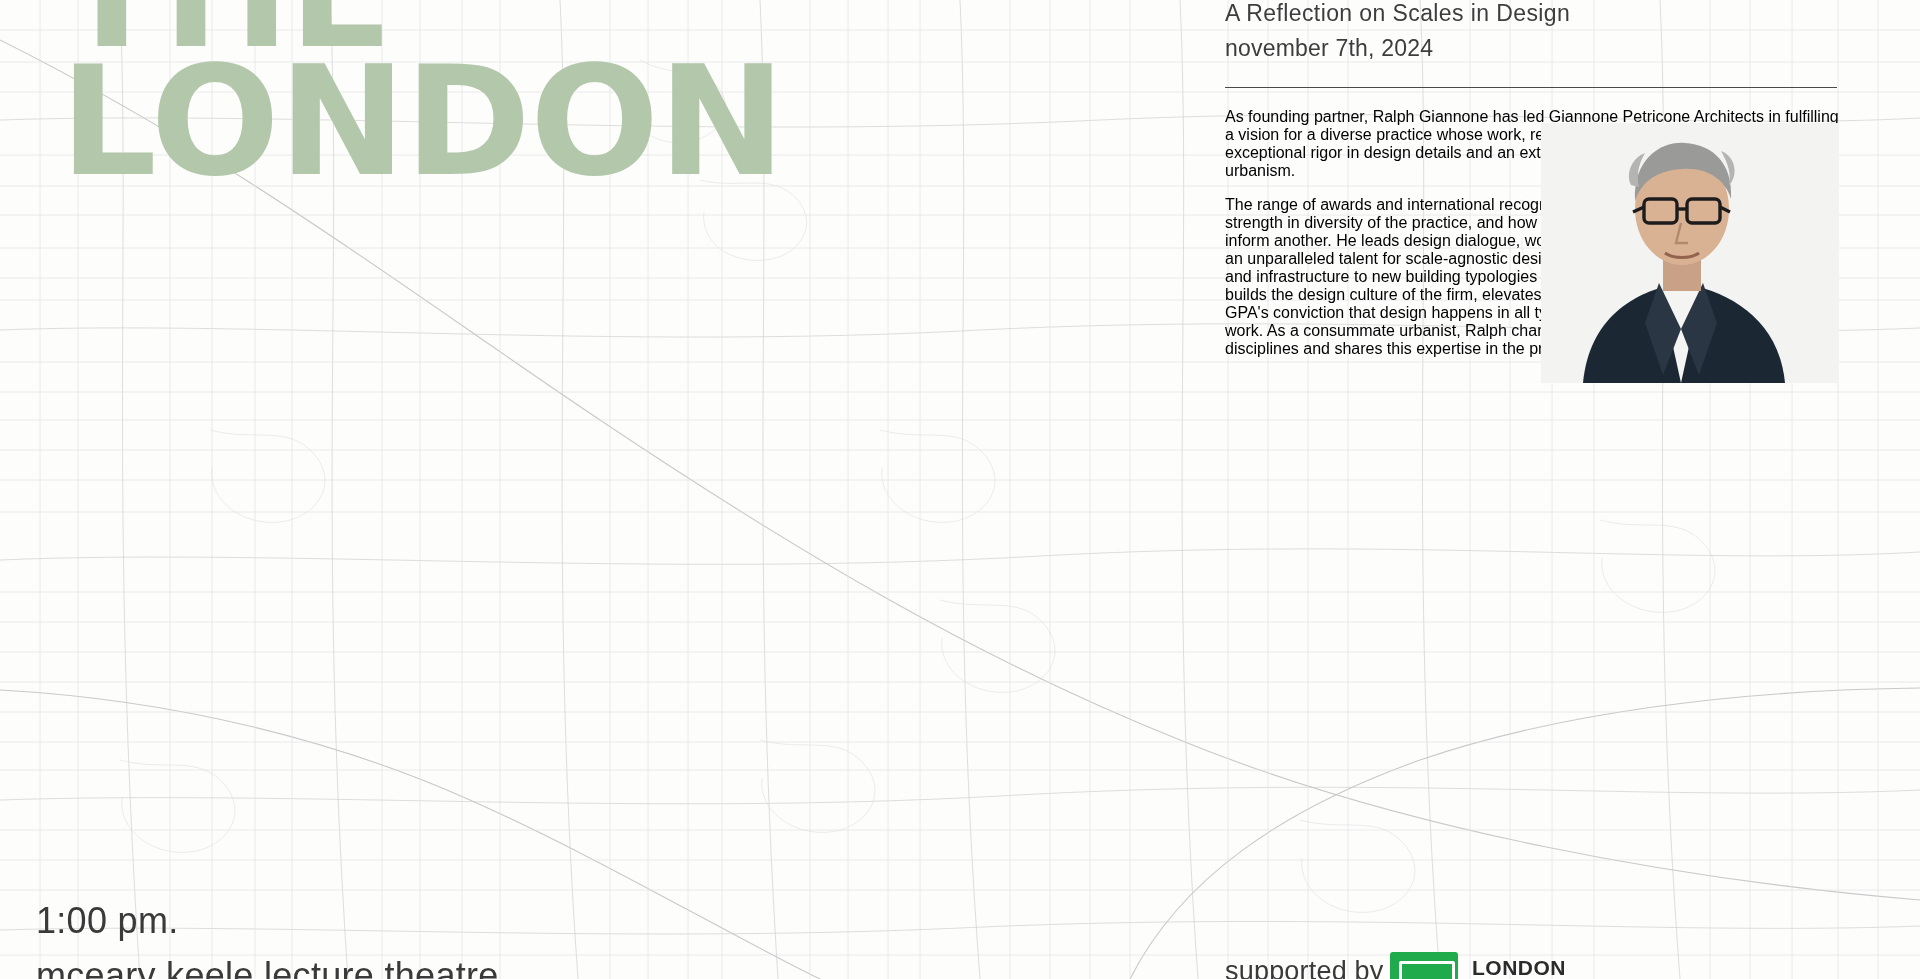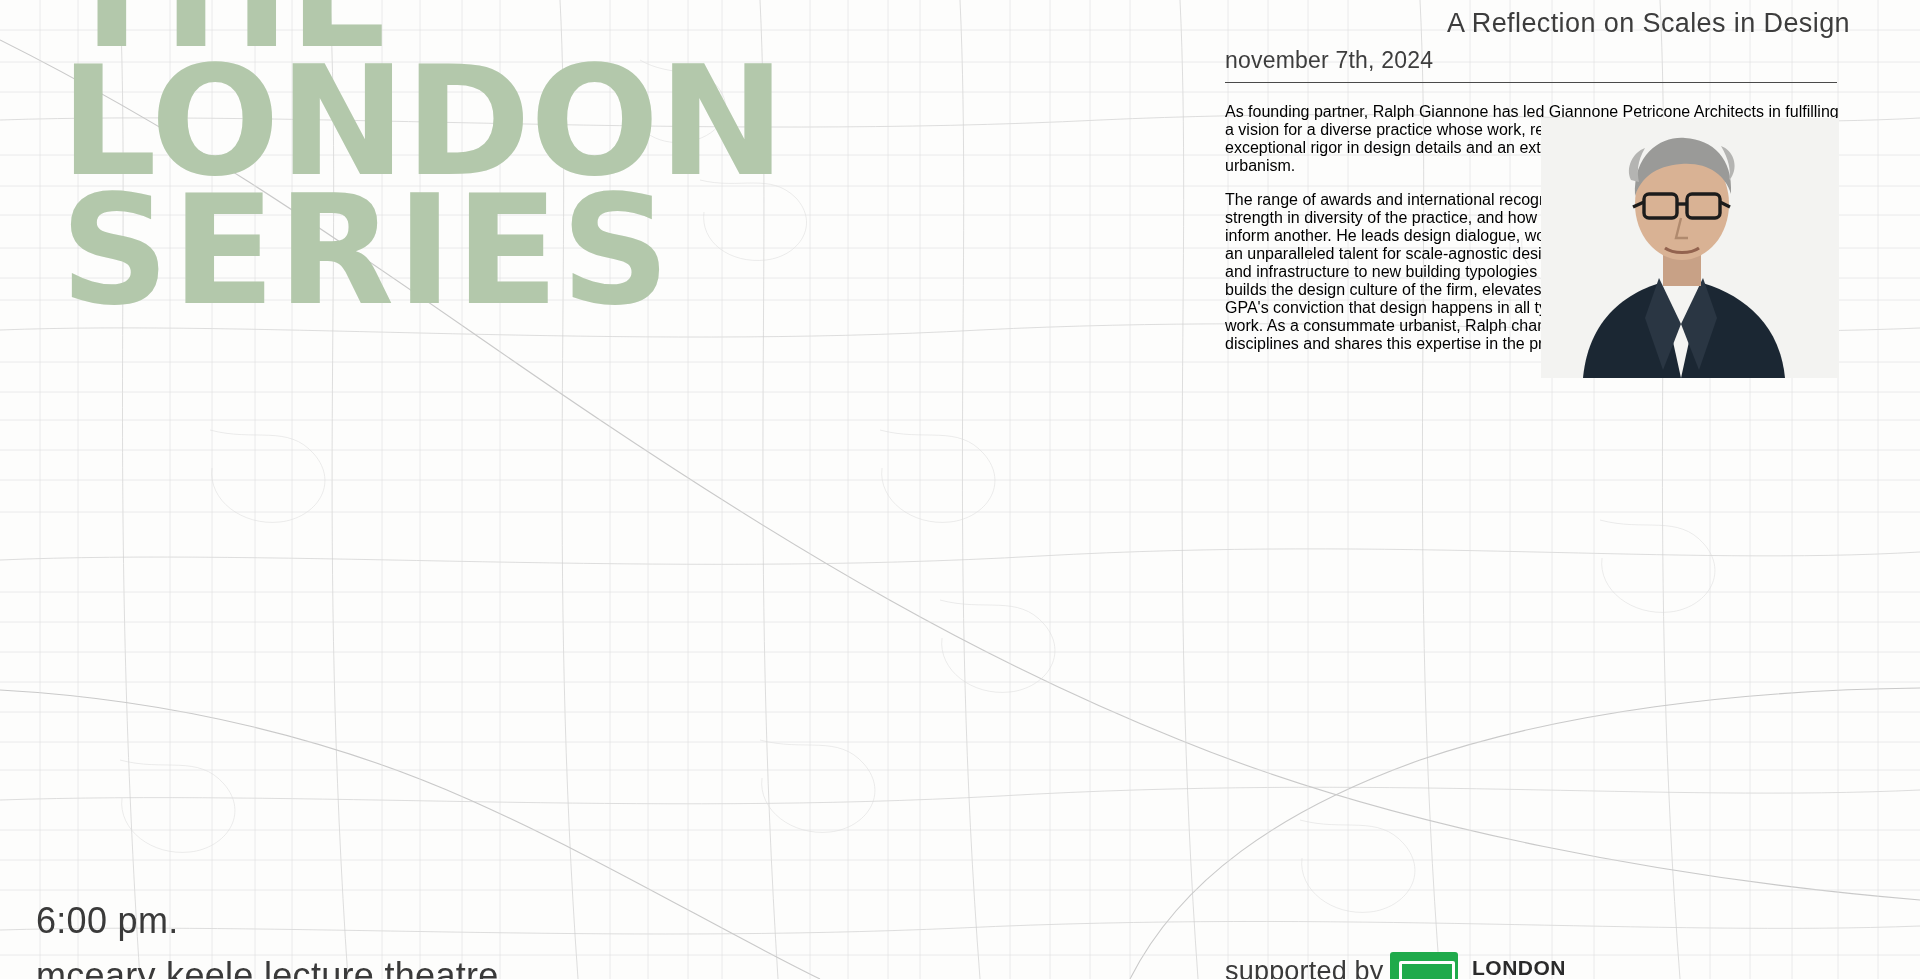--- a/index.html
+++ b/index.html
@@ -57,34 +57,32 @@
 
   
   #right-col {
     position: absolute;
     left: 1225px;
     top: 0;
     width: 625px;
   }
   #lecture-title {
     font-family: "Liberation Sans", sans-serif;
-    font-size: 27px;
+    font-size: 23px;
     color: #3d3d3d;
     letter-spacing: 0.4px;
-    margin-top: 8px;
     white-space: nowrap;
-    text-align: right;
   }
   #lecture-date {
     font-family: "Liberation Sans", sans-serif;
     font-size: 23px;
     color: #3d3d3d;
     letter-spacing: 0.2px;
     margin-top: 8px;
-    padding-bottom: 8px;
+    padding-bottom: 25px;
     border-bottom: 1.5px solid #4a4a4a;
     width: 612px;
   }
 
   
   #bio-wrap {
     position: relative;
     margin-top: 20px;
     width: 614px;
   }
@@ -273,21 +271,20 @@
       <path d="M1600,520 c44,12 78,-6 104,24 c26,30 2,64 -34,68 c-38,4 -72,-22 -68,-54"></path>
       <path d="M210,430 c44,12 78,-6 104,24 c26,30 2,64 -34,68 c-38,4 -72,-22 -68,-54"></path>
       <path d="M120,760 c44,12 78,-6 104,24 c26,30 2,64 -34,68 c-38,4 -72,-22 -68,-54"></path>
       <path d="M1300,820 c44,12 78,-6 104,24 c26,30 2,64 -34,68 c-38,4 -72,-22 -68,-54"></path>
     </g>
   </svg>
 
   <div id="title-block">
     <span class="ln">THE</span>
     <span class="ln">LONDON</span>
-    <span class="ln wide">SERIES</span>
   </div>
 
   <div id="right-col">
     <div id="lecture-title">A Reflection on Scales in Design</div>
     <div id="lecture-date">november 7th, 2024</div>
 
     <div id="bio-wrap">
       <div id="portrait">
         <svg width="298" height="260" viewBox="0 0 298 260" aria-hidden="true">
           <rect x="0" y="0" width="298" height="260" fill="#f3f3f1"></rect>
@@ -316,21 +313,21 @@
           <path d="M140,100 l-5,20 h12" fill="none" stroke="#b08a6e" stroke-width="2.4"></path>
           <path d="M124,130 C132,136 150,136 158,130" fill="none" stroke="#93634f" stroke-width="3"></path>
         </svg>
       </div>
 
       <p class="narrow">As founding partner, Ralph Giannone has led Giannone Petricone Architects in fulfilling a vision for a diverse practice whose work, regardless of type or scale, is infused with exceptional rigor in design details and an extraordinary passion for people-first urbanism.</p>
       <p>The range of awards and international recognition for Ralph's work is testament to the strength in diversity of the practice, and how one type of project can significantly inform another. He leads design dialogue, working closely with teams on projects with an unparalleled talent for scale-agnostic design, including large scale intensification and infrastructure to new building typologies to experimental custom interiors. Ralph builds the design culture of the firm, elevates the calibre of its work, and promotes GPA's conviction that design happens in all types of projects and in every phase of work. As a consummate urbanist, Ralph champions GPA's expertise across design disciplines and shares this expertise in the profession locally and abroad.</p>
     </div>
   </div>
 
-  <div id="time">6:00 pm.</div>
+  <div id="time">1:00 pm.</div>
   <div id="venue">mceary keele lecture theatre</div>
 
   <div id="supported-label">supported by</div>
   <div id="logo-divider"></div>
   <div id="logo-row">
     <div class="logo-green">
       <div class="inner"></div>
     </div>
     <div id="city-logo">
       <div class="l1">LONDON</div>

